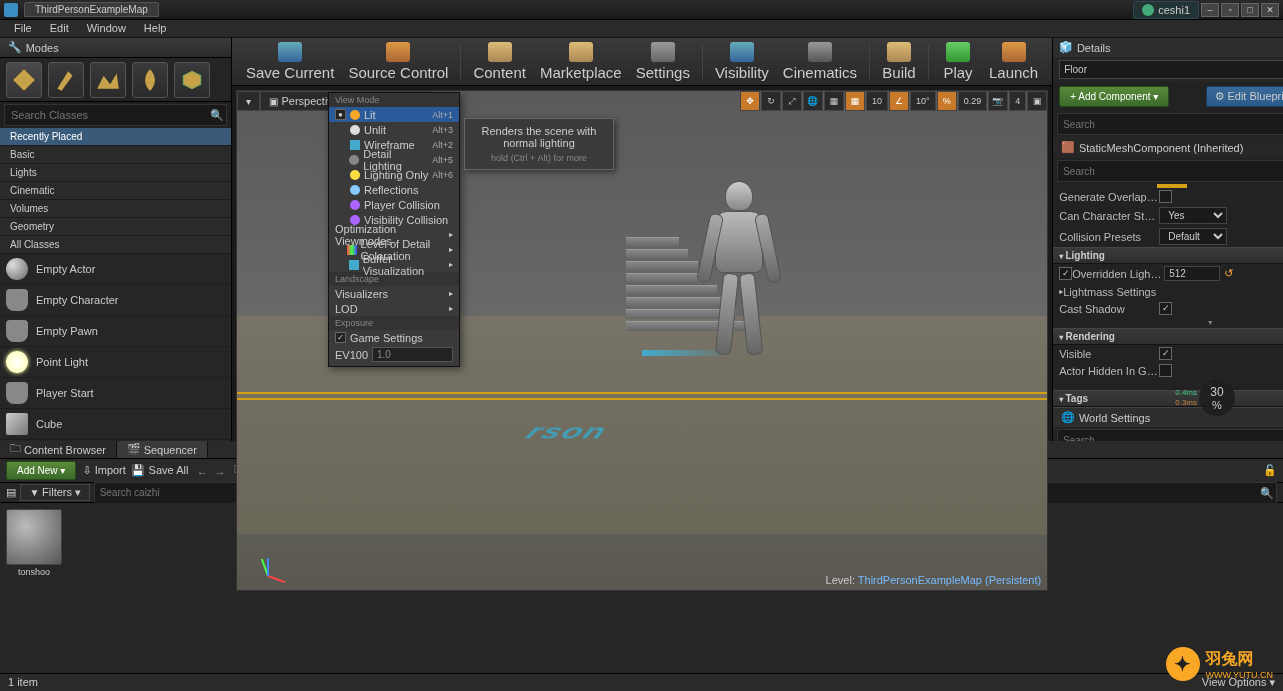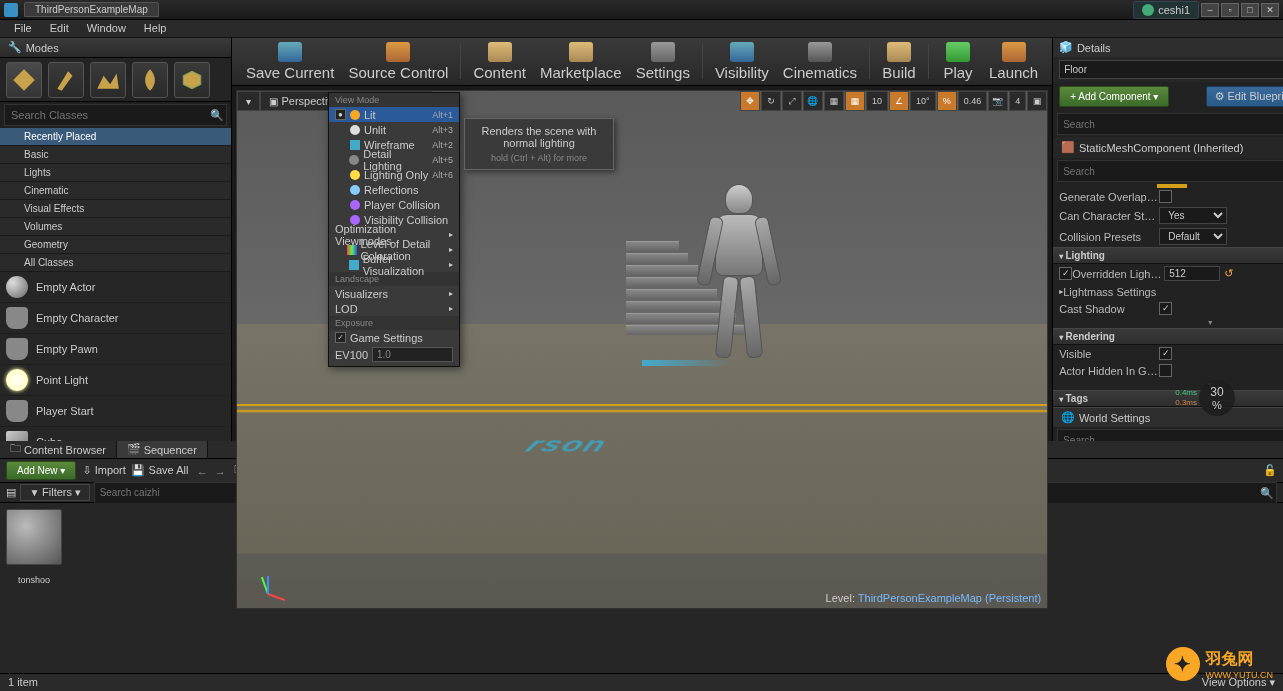--- a/index.html
+++ b/index.html
@@ -18,21 +18,21 @@
 .left-panel { background: #202020; display: flex; flex-direction: column; border-right: 1px solid #000; }
 .panel-header { background: linear-gradient(#3a3a3a, #2a2a2a); padding: 3px 8px; border-bottom: 1px solid #000; display: flex; align-items: center; gap: 4px; }
 .modes-icons { height: 44px; background: #242424; display: flex; gap: 6px; padding: 4px 6px; align-items: center; border-bottom: 1px solid #000; }
 .mode-btn { width: 36px; height: 36px; background: linear-gradient(#3a3a3a,#2a2a2a); border: 1px solid #555; border-radius: 3px; display:flex; align-items:center; justify-content:center; cursor:pointer; }
 .mode-btn.active { background: linear-gradient(#4a4a4a,#353535); }
 .mode-svg { width: 26px; height: 26px; }
 .search-row { display: flex; background: #1a1a1a; border: 1px solid #333; margin: 2px 4px; }
 .search-row input { flex: 1; background: transparent; border: none; padding: 3px 6px; color: #888; outline: none; }
 .search-icn { width: 18px; text-align: center; color: #888; line-height: 20px; }
 .cat-list { background: #2a2a2a; }
-.cat-item { padding: 3px 24px; border-bottom: 1px solid #1a1a1a; cursor: pointer; font-size: 10px; }
+.cat-item { padding: 3px 10px; border-bottom: 1px solid #1a1a1a; cursor: pointer; font-size: 10px; }
 .cat-item.active { background: #3a5a7a; color: #fff; }
 .actor-list { flex: 1; overflow: hidden; background: #262626; }
 .actor-row { display: flex; align-items: center; padding: 2px 6px; gap: 8px; border-bottom: 1px solid #1e1e1e; cursor: grab; height: 31px; }
 .actor-icon { width: 22px; height: 22px; background: radial-gradient(circle at 30% 30%, #ddd, #666); border-radius: 50%; flex-shrink: 0; }
 .actor-icon.cube { border-radius: 2px; background: linear-gradient(135deg,#ccc,#777); }
 .actor-icon.light { background: radial-gradient(circle,#fff,#ffa); box-shadow: 0 0 4px #ffa; }
 .actor-icon.man { background: #888; border-radius: 4px 4px 8px 8px; }
 
 .center-col { display: flex; flex-direction: column; background: #1a1a1a; }
 .toolbar { height: 48px; background: linear-gradient(#3a3a3a,#282828); display: flex; padding: 2px 8px; gap: 2px; border-bottom: 1px solid #000; }
@@ -115,21 +115,21 @@
 .cb-nav { display: flex; gap: 2px; }
 .cb-nav span { width: 16px; text-align: center; cursor: pointer; color: #999; }
 .breadcrumb { display: flex; gap: 4px; font-size: 11px; }
 .breadcrumb span { cursor: pointer; }
 .breadcrumb .sep { color: #666; }
 .cb-filter-row { height: 20px; background: #262626; display: flex; align-items: center; padding: 0 6px; gap: 4px; border-bottom: 1px solid #000; }
 .cb-filter-row .filters-btn { border: 1px solid #444; padding: 1px 8px; font-size: 10px; cursor: pointer; background: #2a2a2a; }
 .cb-content { flex: 1; background: #262626; display: flex; padding: 6px; gap: 10px; align-items: flex-start; }
 .asset-tile { width: 56px; text-align: center; cursor: pointer; }
 .asset-thumb { width: 56px; height: 56px; background: radial-gradient(circle at 35% 30%, #bbb, #555); border: 1px solid #444; border-radius: 2px; }
-.asset-name { font-size: 9px; margin-top: 10px; color: #ccc; overflow: hidden; }
+.asset-name { font-size: 9px; margin-top: 2px; color: #ccc; overflow: hidden; }
 .cb-status { height: 18px; background: #2a2a2a; padding: 2px 8px; font-size: 10px; display: flex; border-top: 1px solid #000; }
 .cb-status .right { margin-left: auto; display:flex; gap:6px; align-items:center; }
 .watermark { position: absolute; right: 10px; bottom: 10px; display:flex; align-items:center; gap:6px; z-index: 200; }
 .wm-logo { width: 34px; height: 34px; background: #f9a825; border-radius: 50%; display:flex; align-items:center; justify-content:center; font-size: 20px; color: #222; font-weight: bold; }
 .wm-text { color: #f9a825; font-size: 16px; font-weight: bold; }
 .wm-sub { color: #f9a825; font-size: 9px; }
 
 .right-scroll { flex: 1; overflow-y: auto; overflow-x: hidden; }
 .right-scroll::-webkit-scrollbar { width: 10px; } .right-scroll::-webkit-scrollbar-thumb { background: #444; }
 </style>
@@ -194,21 +194,20 @@
     </div>
     <div class="search-row">
       <input placeholder="Search Classes" style="">
       <span class="search-icn">🔍</span>
     </div>
     <div class="cat-list">
       <div class="cat-item active">Recently Placed</div>
       <div class="cat-item">Basic</div>
       <div class="cat-item">Lights</div>
       <div class="cat-item">Cinematic</div>
-      <div class="cat-item">Visual Effects</div>
       <div class="cat-item">Volumes</div>
       <div class="cat-item">Geometry</div>
       <div class="cat-item">All Classes</div>
     </div>
     <div class="actor-list">
       <div class="actor-row">
           <div class="actor-icon"></div>
           <span>Empty Actor</span>
         </div>
       <div class="actor-row">
@@ -315,21 +314,21 @@
         <div class="vp-tool orange">✥</div>
         <div class="vp-tool">↻</div>
         <div class="vp-tool">⤢</div>
         <div class="vp-tool">🌐</div>
         <div class="vp-tool">▦</div>
         <div class="vp-tool orange">▦</div>
         <div class="vp-tool wide">10</div>
         <div class="vp-tool orange">∠</div>
         <div class="vp-tool wide">10°</div>
         <div class="vp-tool orange">%</div>
-        <div class="vp-tool wide">0.46</div>
+        <div class="vp-tool wide">0.29</div>
         <div class="vp-tool">📷</div>
         <div class="vp-tool wide">4</div>
         <div class="vp-tool">▣</div>
       </div>
       <div class="viewport-3d">
         <div class="ground-plane"></div>
         <div class="yellow-outline"></div>
         <div class="floor-text">rson</div>
         <div class="stairs">
           <div class="stair-step" style="bottom:0"></div>

